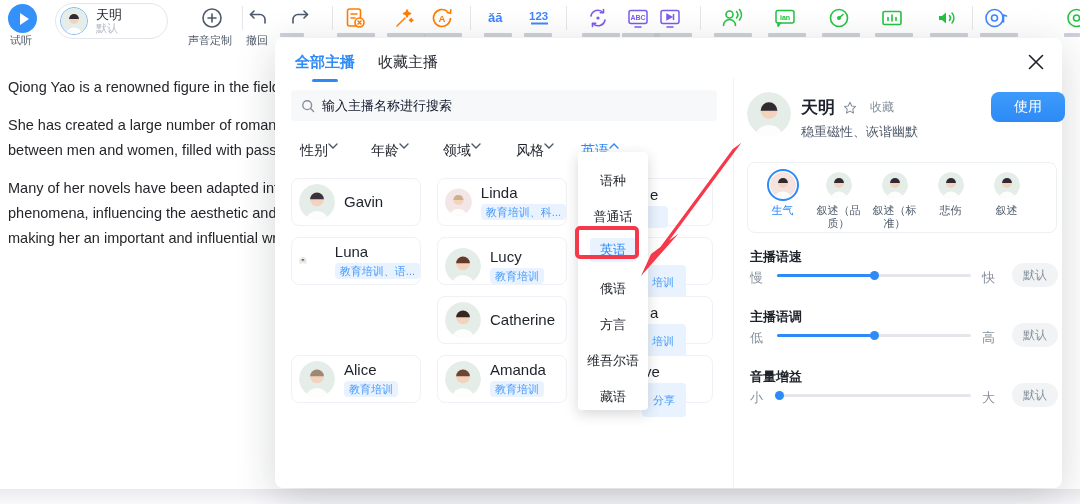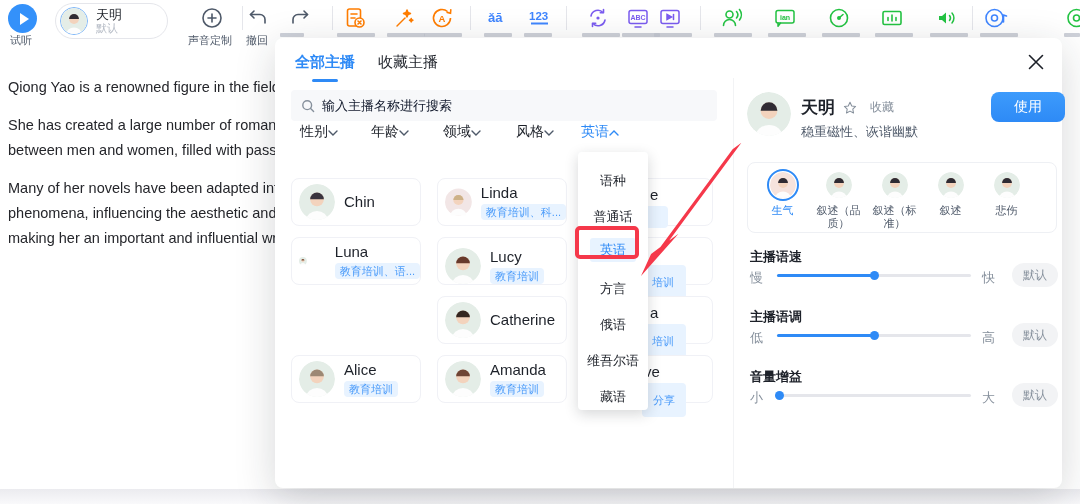--- a/index.html
+++ b/index.html
@@ -32,21 +32,21 @@
   
   #modal { position:absolute; left:275px; top:38px; width:787px; height:450px; background:#fff;
     border-radius:8px; box-shadow:0 10px 40px rgba(29,33,41,.18); z-index:10; }
   .tab { position:absolute; top:15px; font-size:15px; color:#1d2129; cursor:pointer; }
   .tab.active { color:#2e8af6; font-weight:bold; }
   .tab.active::after { content:""; display:block; margin:7px auto 0; width:26px; height:3px; background:#2e8af6; border-radius:2px; }
   #modal-close { position:absolute; top:16px; right:18px; width:16px; height:16px; }
   #search-box { position:absolute; left:16px; top:52px; width:426px; height:31px; background:#f7f8fa;
     border-radius:4px; display:flex; align-items:center; padding-left:10px; gap:7px; }
   #search-box span { font-size:13px; color:#0f172a; }
-  .filter { position:absolute; top:85px; display:flex; align-items:center; font-size:14px; color:#1d2129; }
+  .filter { position:absolute; top:104px; display:flex; align-items:flex-start; font-size:14px; color:#1d2129; }
   .filter.active { color:#2e8af6; }
   .filter svg { margin-top:1px; }
   
   .card { position:absolute; width:130px; height:48px; border:1px solid #f0f1f6; border-radius:8px;
     background:#fff; display:flex; align-items:center; padding-left:7px; gap:9px; }
   .card-av { width:36px; height:36px; }
   .card-col { display:flex; flex-direction:column; justify-content:center; gap:3px; }
   .card-name { font-size:15px; color:#1d2129; line-height:16px; }
   .tag { font-size:11px; color:#4a9bfa; background:#e8f3ff; border-radius:4px; padding:2px 5px;
     white-space:nowrap; align-self:flex-start; line-height:12px; }
@@ -350,21 +350,21 @@
   </div>
 
   <div class="card" style="left:16px; top:140px;">
     <svg class="av card-av" viewBox="0 0 40 40" style="--hair: #39343e;">
         <circle cx="20" cy="20" r="20" fill="#e4ede7"></circle>
         <path d="M8 40a12 10 0 0 1 24 0z" fill="#fdfdfd"></path>
         <circle cx="20" cy="17" r="7.6" fill="#f3d3bd"></circle>
         <path d="M12.4 17a7.6 7.6 0 0 1 15.2 0z" fill="var(--hair)"></path>
       </svg>
     <div class="card-col">
-        <div class="card-name">Chin</div>
+        <div class="card-name">Gavin</div>
       </div>
   </div>
   <div class="card" style="left:162px; top:140px;">
     <svg class="av card-av" viewBox="0 0 40 40" style="--hair: #cdb188;">
         <circle cx="20" cy="20" r="20" fill="#f2e6e6"></circle>
         <path d="M8 40a12 10 0 0 1 24 0z" fill="#fdfdfd"></path>
         <circle cx="20" cy="17" r="7.6" fill="#f3d3bd"></circle>
         <path d="M12.4 17a7.6 7.6 0 0 1 15.2 0z" fill="var(--hair)"></path>
       </svg>
     <div class="card-col">
@@ -498,30 +498,30 @@
         </svg>
       <div class="emo-label">叙述（标准）</div>
     </div>
     <div class="emo">
       <svg class="emo-av av" viewBox="0 0 40 40">
           <circle cx="20" cy="20" r="20" fill="#e4ede7"></circle>
           <path d="M8 40a12 10 0 0 1 24 0z" fill="#fdfdfd"></path>
           <circle cx="20" cy="17" r="7.6" fill="#f3d3bd"></circle>
           <path d="M12.4 17a7.6 7.6 0 0 1 15.2 0z" fill="#2f2b33"></path>
         </svg>
-      <div class="emo-label">叙述</div>
+      <div class="emo-label">悲伤</div>
     </div>
     <div class="emo">
       <svg class="emo-av av" viewBox="0 0 40 40">
           <circle cx="20" cy="20" r="20" fill="#e4ede7"></circle>
           <path d="M8 40a12 10 0 0 1 24 0z" fill="#fdfdfd"></path>
           <circle cx="20" cy="17" r="7.6" fill="#f3d3bd"></circle>
           <path d="M12.4 17a7.6 7.6 0 0 1 15.2 0z" fill="#2f2b33"></path>
         </svg>
-      <div class="emo-label">悲伤</div>
+      <div class="emo-label">叙述</div>
     </div>
   </div>
 
   <div class="s-label" style="top:210px;">主播语速</div>
   <div class="s-row" style="top:228px;">
     <span class="s-min">慢</span>
     <div class="s-track" style="--pct: 50;">
       <div class="s-fill"></div>
       <div class="s-thumb"></div>
     </div>
@@ -555,24 +555,24 @@
     <div class="dd-item">
         <span>语种</span>
       </div>
     <div class="dd-item">
         <span>普通话</span>
       </div>
     <div class="dd-item selected">
         <span>英语</span>
       </div>
     <div class="dd-item">
+        <span>俄语</span>
+      </div>
+    <div class="dd-item">
         <span>方言</span>
-      </div>
-    <div class="dd-item">
-        <span>俄语</span>
       </div>
     <div class="dd-item">
         <span>维吾尔语</span>
       </div>
     <div class="dd-item">
         <span>藏语</span>
       </div>
   </div>
 
   <div id="red-box"></div>

